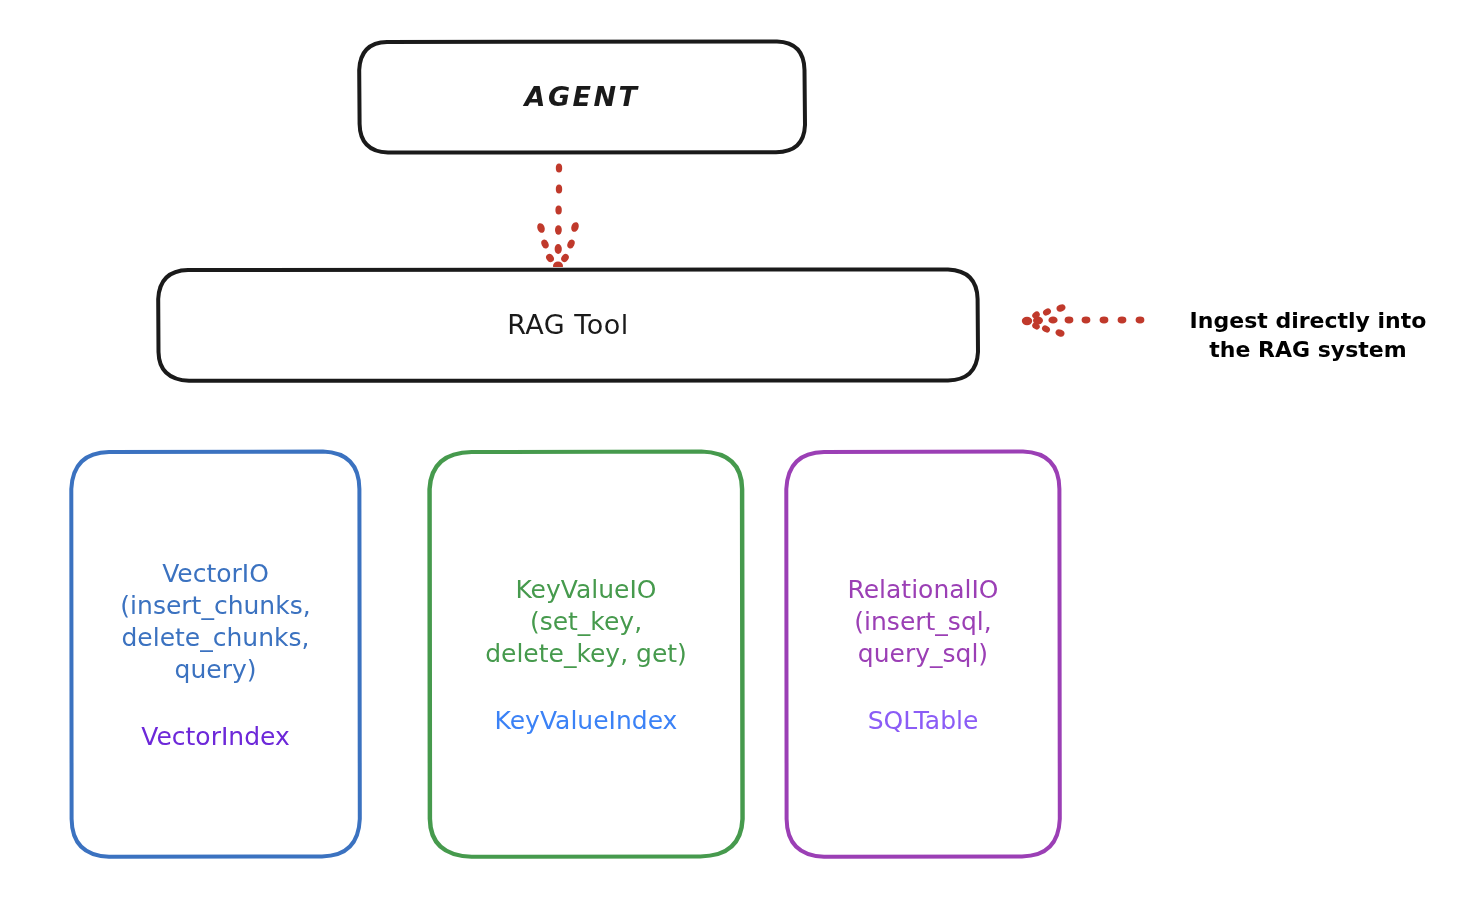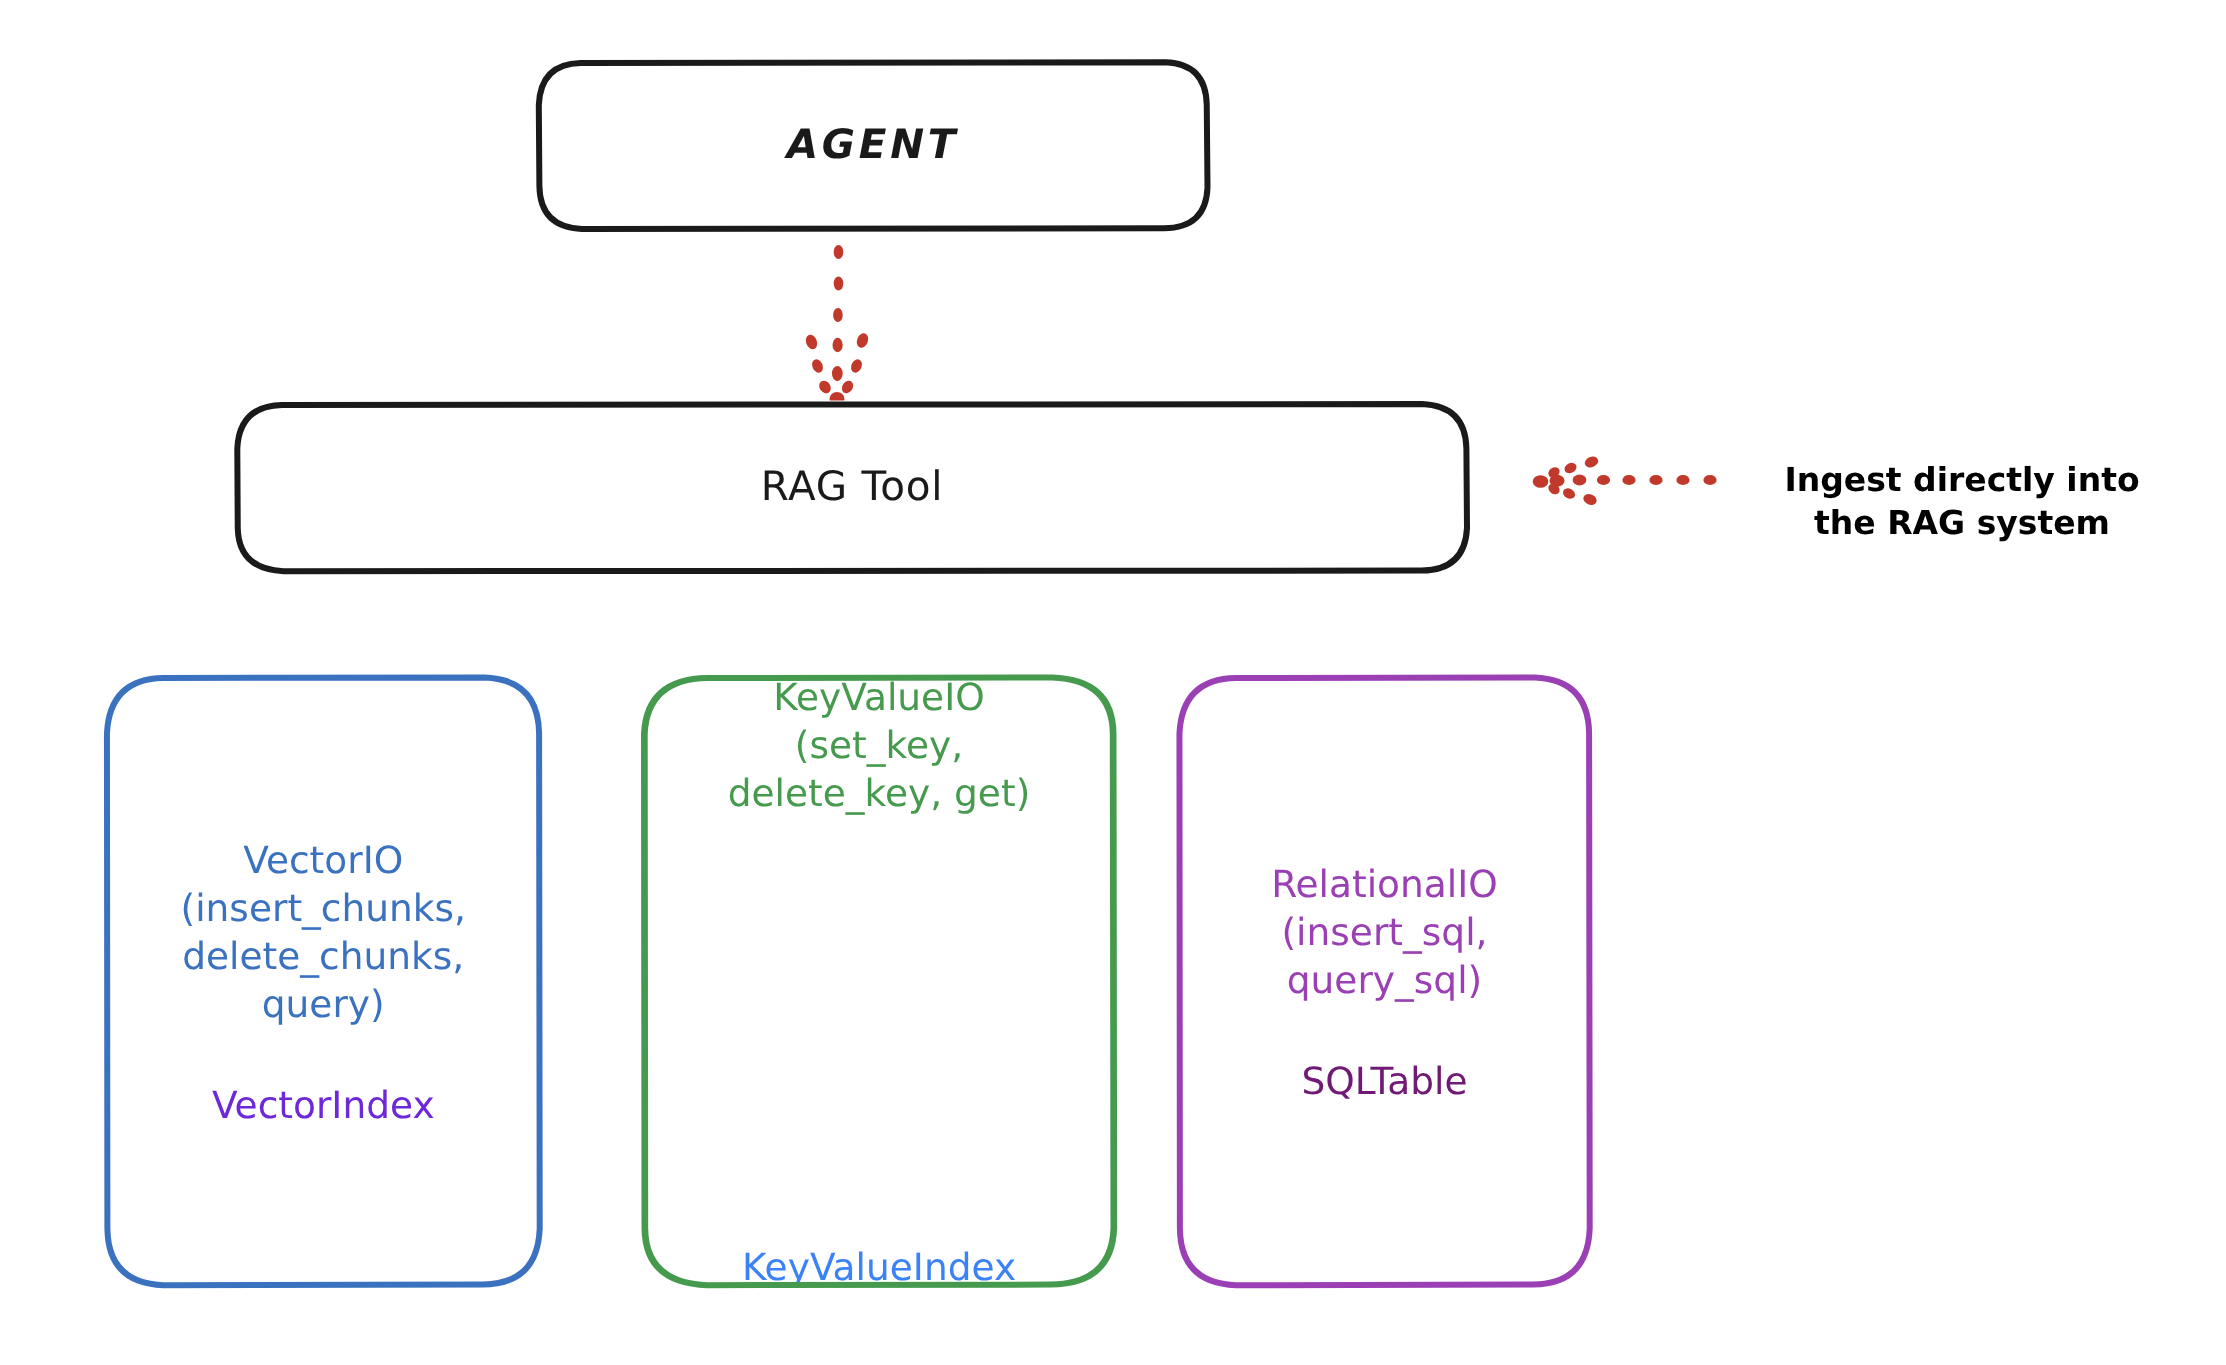--- a/index.html
+++ b/index.html
@@ -75,21 +75,21 @@
     font-size: 25px;
     font-weight: 500;
   }
   .store-node .label-secondary {
     font-size: 25px;
     font-weight: 500;
     margin-top: 36px;
   }
 
   #vectorio-node { left: 69px; width: 293px; }
-  #keyvalueio-node { left: 427px; width: 318px; justify-content: space-between; }
+  #keyvalueio-node { left: 427px; width: 318px; }
   #relationalio-node { left: 784px; width: 278px; border-radius: 15px; }
 
   .sketch-svg {
     position: absolute;
     left: 0; top: 0;
     width: 100%;
     height: 100%;
     overflow: visible;
     pointer-events: none;
   }
@@ -207,16 +207,16 @@
     <div class="label-secondary" style="color:#3b82f6">KeyValueIndex</div>
   </div>
 
   <div class="node store-node" id="relationalio-node">
     <svg class="sketch-svg" viewBox="0 0 278 410" preserveAspectRatio="none">
       <path class="sketch-border" style="stroke:#9b3fb5" d="M 40 3 L 239 2.6 Q 275 4 275.4 40 L 275.8 370 Q 274.4 407 238 407.4 L 40 407.8 Q 3 406.4 2.6 370 L 2.3 40 Q 4 3.6 40 3 Z"></path>
     </svg>
     <div class="node-label" style="color:#9b3fb5">RelationalIO
 (insert_sql,
 query_sql)</div>
-    <div class="label-secondary" style="color:#701a75">SQLTable</div>
+    <div class="label-secondary" style="color:#8b5cf6">SQLTable</div>
   </div>
 
 </div>
 
 </body></html>

